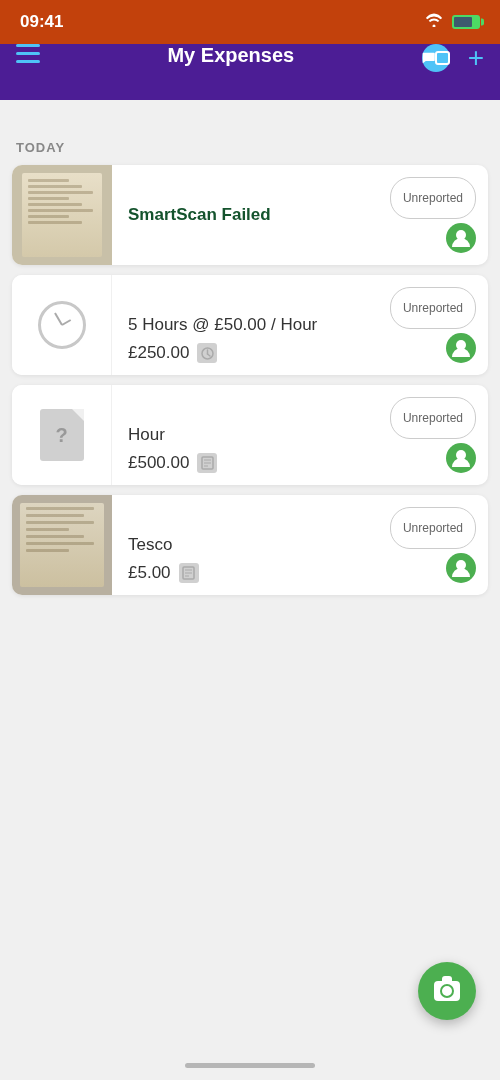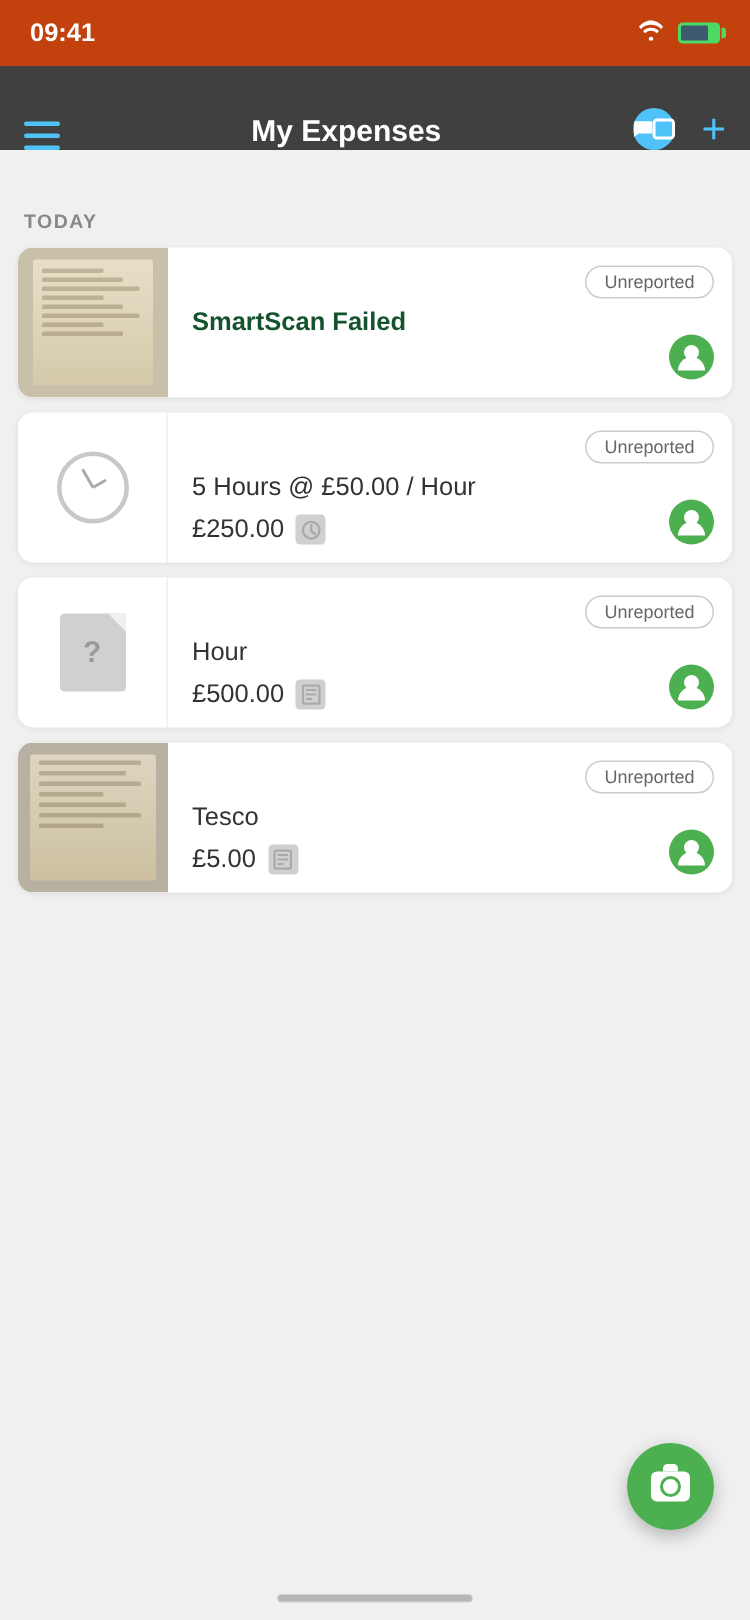--- a/index.html
+++ b/index.html
@@ -63,24 +63,24 @@
       top: 2px;
       right: 2px;
       bottom: 2px;
       background: #3d5a6e;
       border-radius: 1px;
       width: 18px;
     }
 
     
     .nav-bar {
-      background: #404040;
+      background: #4c1d95;
       height: 56px;
       display: flex;
-      align-items: flex-end;
+      align-items: flex-start;
       justify-content: space-between;
       padding: 0 16px;
     }
     .nav-menu-icon {
       display: flex;
       flex-direction: column;
       gap: 5px;
       cursor: pointer;
     }
     .nav-menu-icon span {
@@ -296,21 +296,21 @@
       flex-direction: column;
       justify-content: space-between;
     }
 
     .card-badge {
       position: absolute;
       top: 12px;
       right: 12px;
       border: 1.5px solid #ccc;
       border-radius: 20px;
-      padding: 3px 12px;
+      padding: 13px 12px;
       font-size: 12px;
       color: #666;
       background: white;
     }
 
     .card-title {
       font-size: 17px;
       font-weight: 500;
       color: #333;
       margin-top: 28px;

